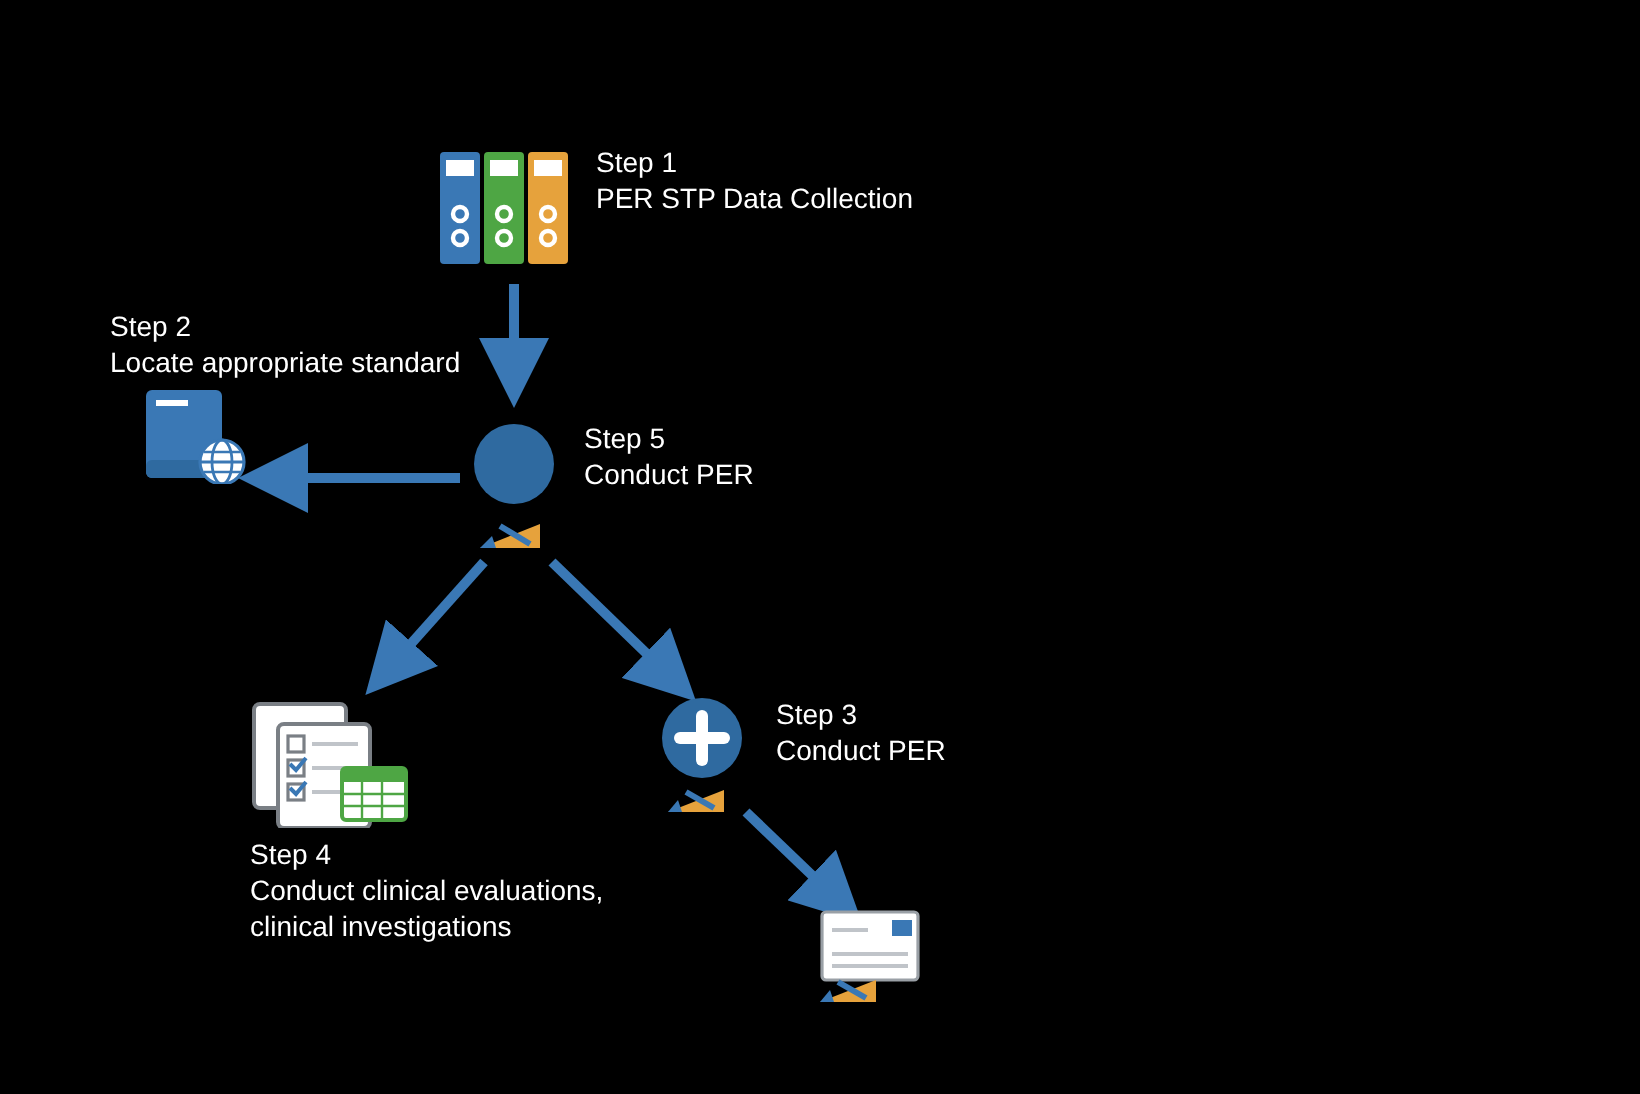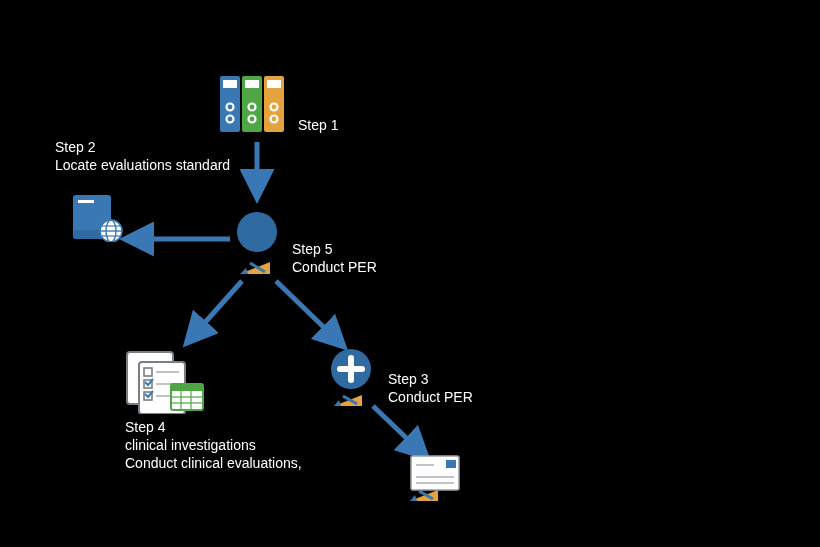--- a/index.html
+++ b/index.html
@@ -4,21 +4,21 @@
 <style>
   html,body{margin:0;padding:0}
   body{
     width:820px;height:547px;
     background:#000;
     font-family:-apple-system,BlinkMacSystemFont,"Segoe UI",Arial,sans-serif;
     color:#fff;font-size:14px;line-height:1.3;
     position:relative;overflow:hidden;
   }
   .diagram{position:relative;width:820px;height:547px}
-  .node{position:absolute;display:flex;align-items:flex-end;gap:10px}
+  .node{position:absolute;display:flex;align-items:flex-start;gap:10px}
   .label{display:flex;flex-direction:column;white-space:nowrap}
   .label span{display:block}
   svg.arrow{position:absolute;overflow:visible}
   .pencil{position:absolute}
 </style>
 </head>
 <body>
 
 <div class="diagram">
 
@@ -84,26 +84,27 @@
             <circle cx="56" cy="47" r="3.5"></circle>
         </g>
 
         <rect x="5" y="8" width="14" height="8" fill="#fff"></rect>
         <rect x="27" y="8" width="14" height="8" fill="#fff"></rect>
         <rect x="49" y="8" width="14" height="8" fill="#fff"></rect>
       </g>
     </svg>
     <div class="label">
       <span>Step 1</span>
-    </div>
-  </div>
-
-  <div class="label" style="position:absolute;left:55px;top:138px">
+      <span>PER STP Data Collection</span>
+    </div>
+  </div>
+
+  <div class="label" style="position:absolute;left:55px;top:154px">
     <span>Step 2</span>
-    <span>Locate evaluations standard</span>
+    <span>Locate appropriate standard</span>
   </div>
   <svg width="54" height="50" style="position:absolute;left:70px;top:192px">
 
     <rect x="3" y="3" width="38" height="44" rx="3" fill="#3a78b5"></rect>
     <rect x="3" y="38" width="38" height="9" rx="3" fill="#2f6aa0"></rect>
     <rect x="8" y="8" width="16" height="3" fill="#fff"></rect>
 
     <g transform="translate(30,28)">
       <circle cx="11" cy="11" r="11" fill="#fff"></circle>
       <circle cx="11" cy="11" r="11" fill="none" stroke="#3a78b5" stroke-width="1.6"></circle>
@@ -157,22 +158,22 @@
       <rect x="46" y="34" width="32" height="7" fill="#4ea644"></rect>
       <g stroke="#4ea644" stroke-width="1.2">
         <line x1="46" y1="47" x2="78" y2="47"></line>
         <line x1="46" y1="53" x2="78" y2="53"></line>
         <line x1="56" y1="41" x2="56" y2="60"></line>
         <line x1="66" y1="41" x2="66" y2="60"></line>
       </g>
     </svg>
     <div class="label">
       <span>Step 4</span>
+      <span>Conduct clinical evaluations,</span>
       <span>clinical investigations</span>
-      <span>Conduct clinical evaluations,</span>
     </div>
   </div>
 
   <div class="node" style="left:330px;top:348px">
     <div style="position:relative;width:48px;height:58px">
       <svg width="42" height="42">
         <circle cx="21" cy="21" r="20" fill="#2f6aa0"></circle>
         <g stroke="#fff" stroke-width="6" stroke-linecap="round">
           <line x1="21" y1="10" x2="21" y2="32"></line>
           <line x1="10" y1="21" x2="32" y2="21"></line>

